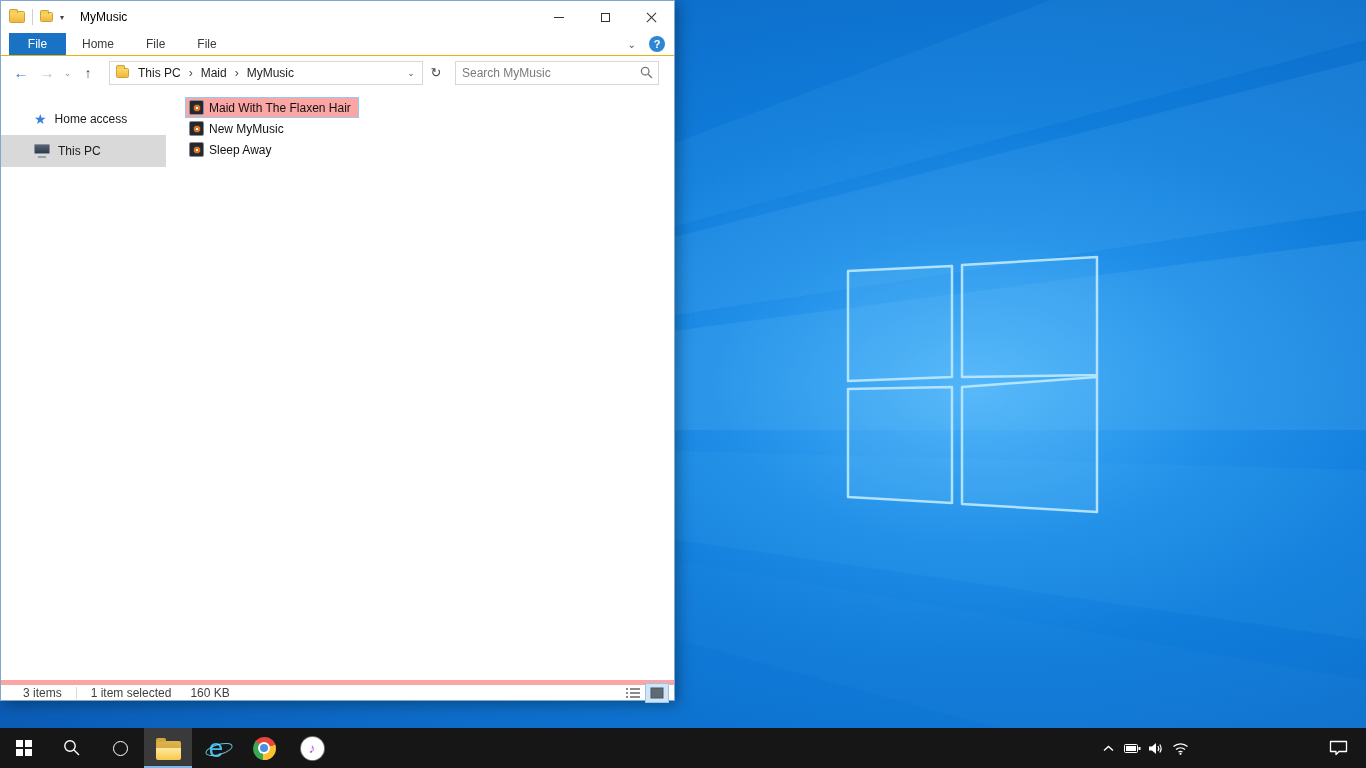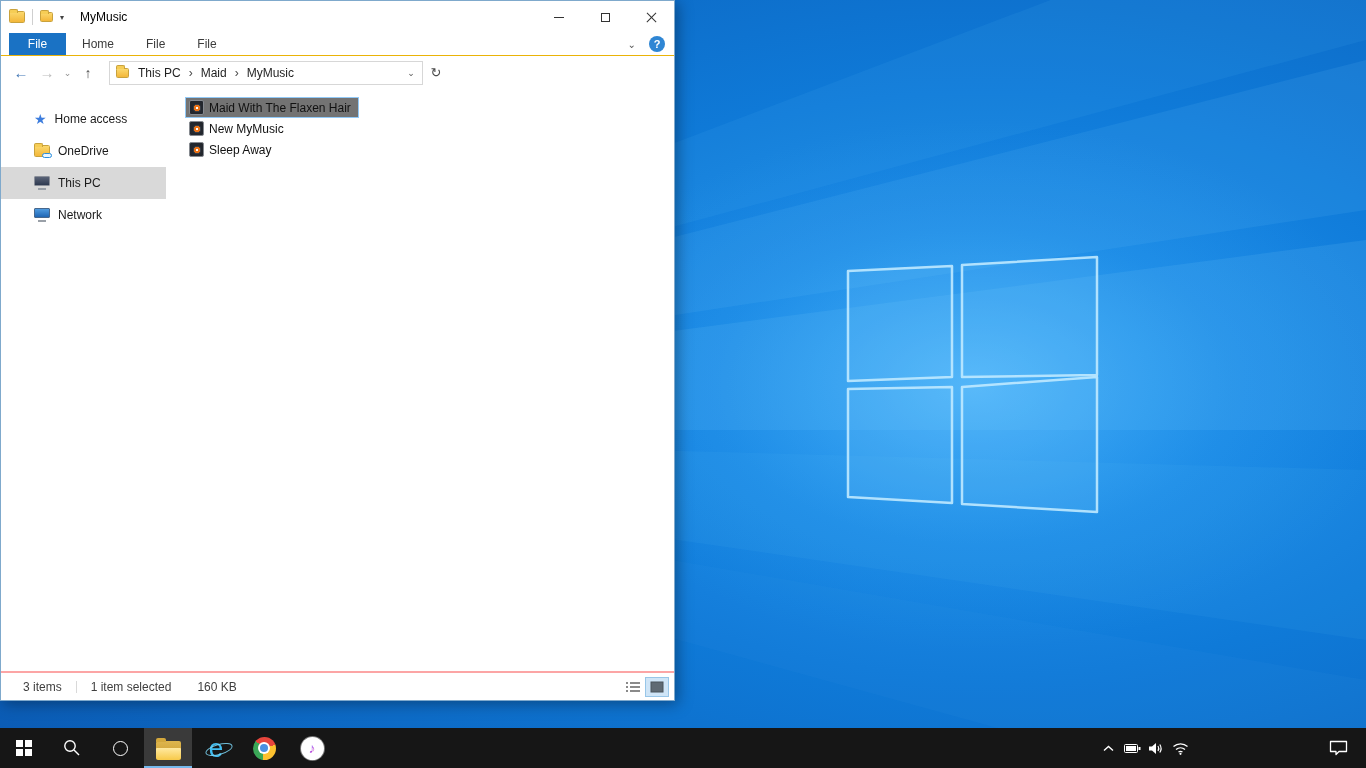--- a/index.html
+++ b/index.html
@@ -66,30 +66,30 @@
 .nav-item{height:32px;display:flex;align-items:center;padding-left:33px;gap:8px;color:#1a1a1a}
 .nav-item.selected{background:#d9d9d9}
 .star{color:#3d7ddd;font-size:14px;line-height:1;flex:none}
 .pc-ico{position:relative;width:16px;height:14px;flex:none}
 .pc-ico .scr{position:absolute;top:0;left:0;width:16px;height:10px;background:linear-gradient(#5a6377,#2e3950);border:1px solid #8a8f99;border-radius:1px}
 .pc-ico .base{position:absolute;bottom:0;left:4px;width:8px;height:2px;background:#9aa0a8}
 .pc-ico.net .scr{background:linear-gradient(#4f9be0,#1f66b4);border-color:#47678c}
 
 .content{flex:1;padding:8px 0 0 19px}
 .file-row{display:flex;align-items:center;gap:5px;height:21px;width:max-content;padding:0 7px 0 3px;border:1px solid transparent}
-.file-row.selected{background:#737373;border-color:#91c9f7}
+.file-row.selected{background:#fca5a5;border-color:#91c9f7}
 .music-ico{position:relative;width:15px;height:15px;border-radius:2px;background:#23272e;border:1px solid #868a90;flex:none}
 .music-ico::before{content:"";position:absolute;inset:2.5px;border-radius:50%;
   background:radial-gradient(circle,#ffffff 0 15%,#e87117 16% 58%,#3a3f47 59% 100%)}
 .file-label{color:#111}
 
 
-.status{height:29px;display:flex;align-items:center;padding:0 6px 0 22px;color:#3f3f3f;border-top:2px solid #fca5a5;flex:none}
+.status{height:20px;display:flex;align-items:center;padding:0 6px 0 22px;color:#3f3f3f;border-top:5px solid #fca5a5;flex:none}
 .sb-div{width:1px;height:12px;background:#d9d9d9;margin:0 14px 0 14px}
-.sb-sel{margin-right:26px}
+.sb-sel{margin-right:19px}
 .view-btns{margin-left:auto;display:flex;align-items:center}
 .vbtn{width:22px;height:18px;display:flex;align-items:center;justify-content:center;margin-left:2px}
 .vbtn.active{background:#cfe5f7;outline:1px solid #98c6e8}
 
 
 .taskbar{position:absolute;left:0;bottom:0;width:1366px;height:40px;background:#161616;display:flex;align-items:stretch;z-index:30}
 .tb-btn{width:48px;display:flex;align-items:center;justify-content:center;flex:none}
 .tb-btn.active{background:#3a3a3a;box-shadow:inset 0 -2px 0 #76b9ed}
 .win-logo{display:grid;grid-template-columns:7px 7px;grid-template-rows:7px 7px;gap:1.5px}
 .win-logo i{background:#fff;display:block}
@@ -190,47 +190,43 @@
         <span class="folder-ico xs"></span>
         <span class="crumb">This PC</span>
         <span class="sep">›</span>
         <span class="crumb">Maid</span>
         <span class="sep">›</span>
         <span class="crumb">MyMusic</span>
         <span class="addr-chevron">⌄</span>
       </div>
       <div class="nav-btn refresh">↻</div>
 
+      <div class="searchbox">
+        <input placeholder="Search MyMusic" style="">
+        <span class="mag">
+          <svg width="13" height="13" viewBox="0 0 13 13">
+              <circle cx="5.2" cy="5.2" r="3.8" fill="none" stroke="#777" stroke-width="1.3"></circle>
+              <line x1="8.2" y1="8.2" x2="12" y2="12" stroke="#777" stroke-width="1.3"></line>
+            </svg>
+        </span>
+      </div>
     </div>
 
     <div class="body">
       <div class="sidebar">
         <div class="nav-item">
           <span class="star">★</span>
           <span>Home access</span>
-        </div>
-        <div class="nav-item">
-          <span class="folder-ico">
-              <i class="cloud"></i>
-            </span>
-          <span>OneDrive</span>
         </div>
         <div class="nav-item selected">
           <span class="pc-ico">
               <i class="scr"></i>
               <i class="base"></i>
             </span>
           <span>This PC</span>
-        </div>
-        <div class="nav-item">
-          <span class="pc-ico net">
-              <i class="scr"></i>
-              <i class="base"></i>
-            </span>
-          <span>Network</span>
         </div>
       </div>
 
       <div class="content">
         <div class="file-row selected">
           <span class="music-ico"></span>
           <span class="file-label">Maid With The Flaxen Hair</span>
         </div>
         <div class="file-row">
           <span class="music-ico"></span>

